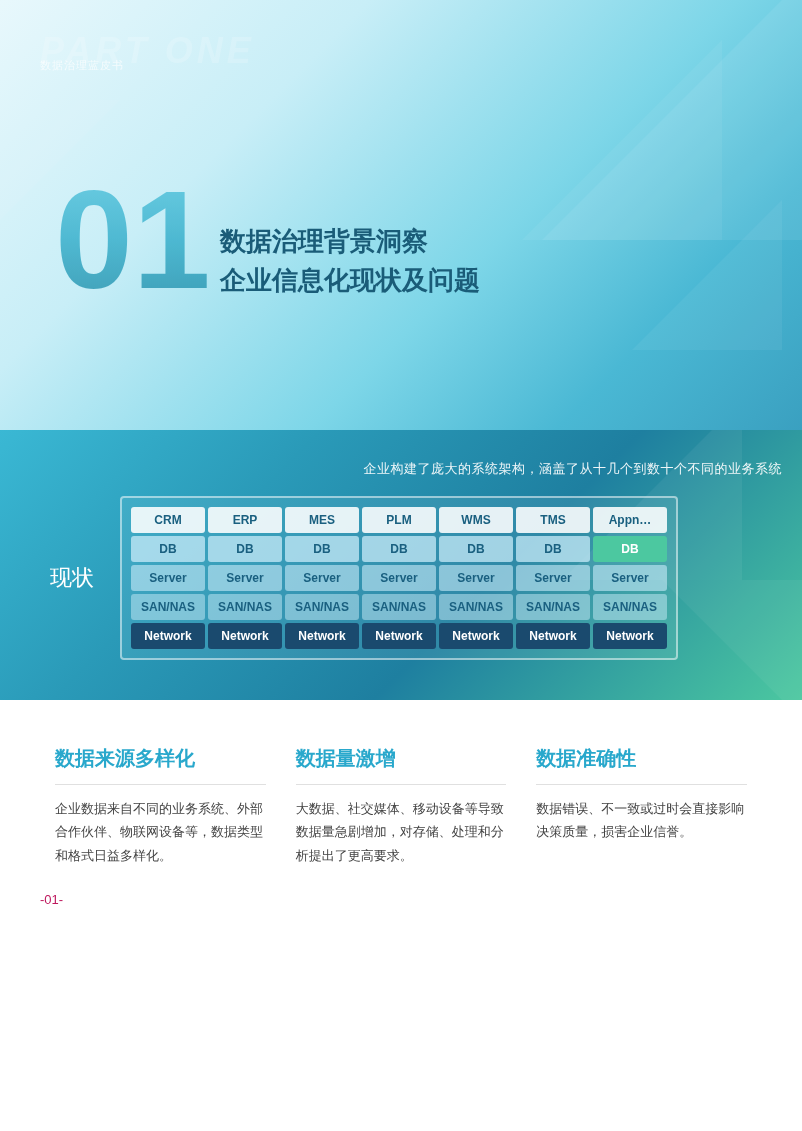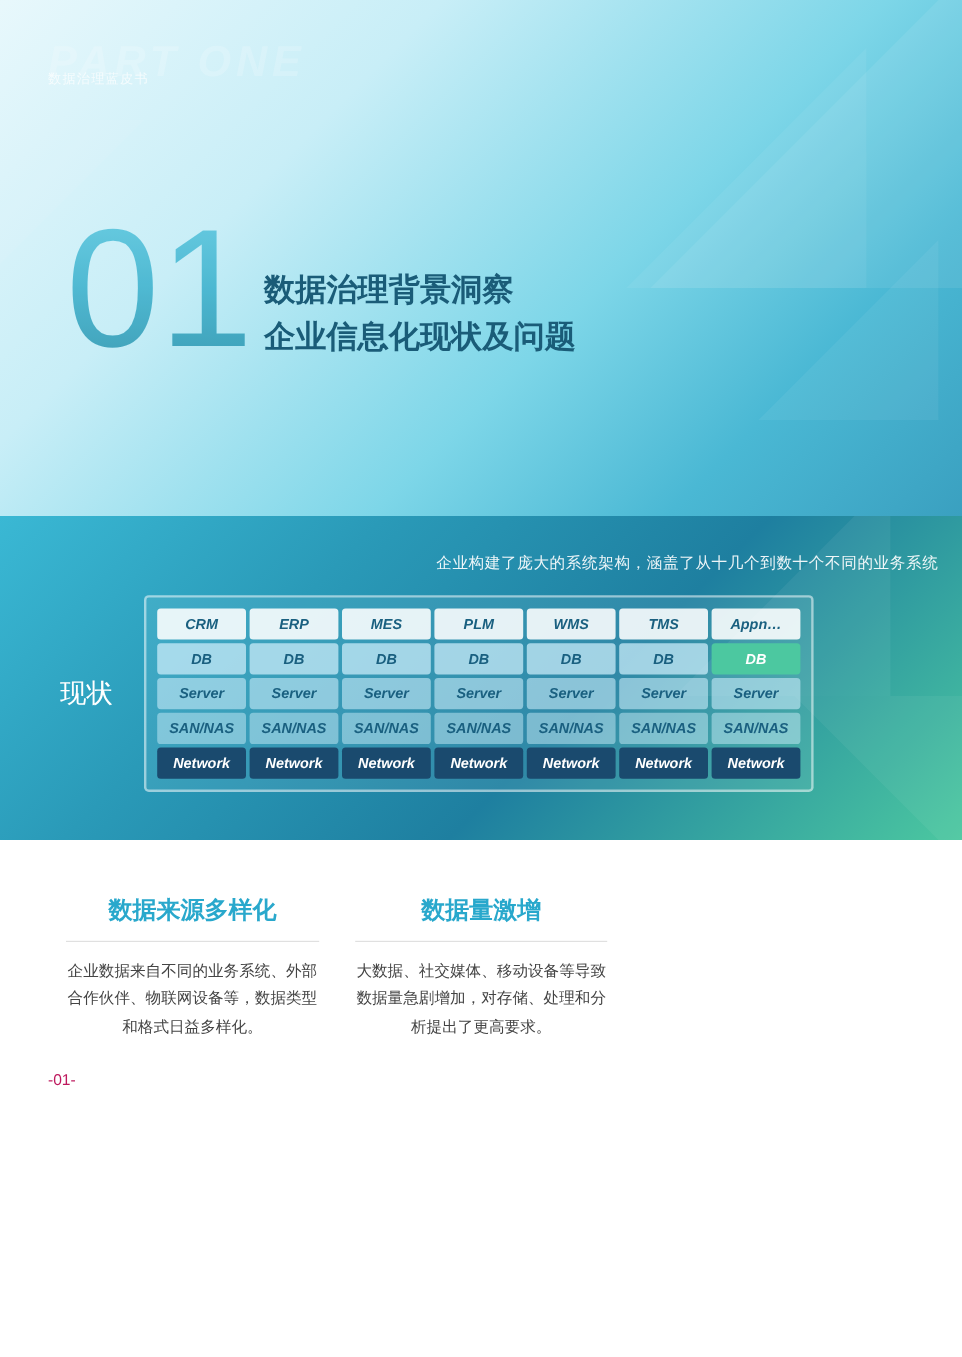--- a/index.html
+++ b/index.html
@@ -78,21 +78,21 @@
       font-size: 11px;
       color: rgba(255,255,255,0.7);
       letter-spacing: 1px;
     }
 
     .chapter-number {
       position: absolute;
       left: 55px;
       bottom: 120px;
       font-size: 140px;
-      font-weight: 400;
+      font-weight: 700;
       color: transparent;
       background: linear-gradient(180deg, #5bc8e0 0%, #3ab0cc 50%, #2890aa 100%);
       -webkit-background-clip: text;
       background-clip: text;
       line-height: 1;
       opacity: 0.85;
     }
 
     .chapter-title {
       position: absolute;
@@ -265,21 +265,20 @@
 
     .status-col {
       width: 80px;
       display: flex;
       align-items: center;
       justify-content: center;
     }
 
     .table-col {
       flex: 1;
-      font-style: italic;
     }
 
     .middle-inner {
       padding: 0 20px 0 20px;
     }
   </style>
 </head>
 <body>
 
 <div class="top-section">
@@ -364,32 +363,37 @@
           <td>Network</td>
           <td>Network</td>
           <td>Network</td>
         </tr>
       </tbody>
         </table>
     </div>
   </div>
 </div>
 
-<div class="bottom-section" style="position:relative;text-align:center;">
+<div class="bottom-section" style="position:relative;">
   <div class="features-grid">
 
     <div class="feature-item">
       <div class="feature-title">数据来源多样化</div>
       <div class="feature-divider"></div>
       <div class="feature-text">企业数据来自不同的业务系统、外部合作伙伴、物联网设备等，数据类型和格式日益多样化。</div>
     </div>
 
     <div class="feature-item">
       <div class="feature-title">数据量激增</div>
       <div class="feature-divider"></div>
       <div class="feature-text">大数据、社交媒体、移动设备等导致数据量急剧增加，对存储、处理和分析提出了更高要求。</div>
     </div>
 
+    <div class="feature-item">
+      <div class="feature-title">数据准确性</div>
+      <div class="feature-divider"></div>
+      <div class="feature-text">数据错误、不一致或过时会直接影响决策质量，损害企业信誉。</div>
+    </div>
 
   </div>
 
   <div class="page-number">-01-</div>
 </div>
 
 </body></html>

